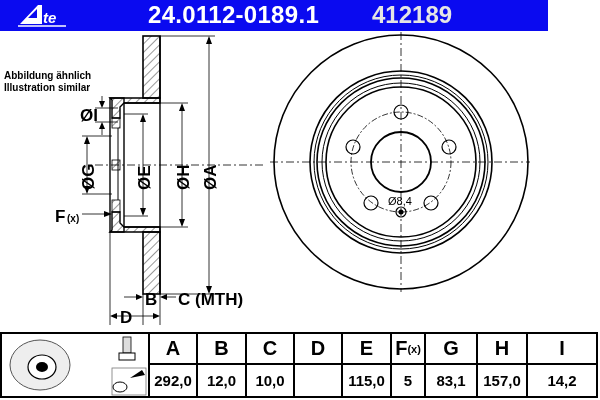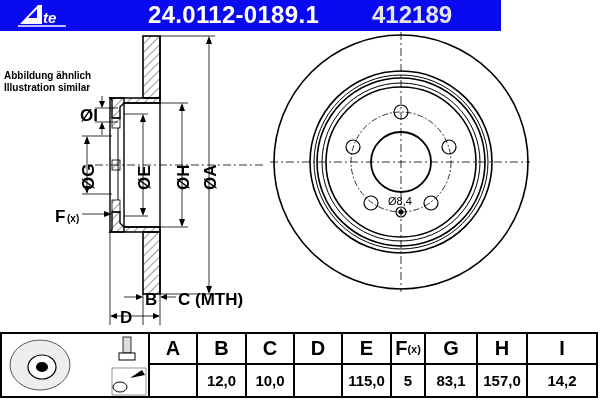--- a/index.html
+++ b/index.html
@@ -1,18 +1,18 @@
 <!DOCTYPE html>
 <html><head>
   <meta charset="utf-8">
   <style>
     html, body { margin: 0; padding: 0; background: #ffffff; }
     body { width: 600px; height: 400px; position: relative; overflow: hidden;
            font-family: "Liberation Sans", sans-serif; color: #000; }
-    .header { position: absolute; left: 0; top: 0; width: 501px; height: 31px; background: #0a0af0; }
+    .header { position: absolute; left: 0; top: 0; width: 548px; height: 31px; background: #0a0af0; }
     .logo { position: absolute; left: 16px; top: 2px; width: 60px; height: 26px; }
     .part-no { position: absolute; left: 148px; top: 1px; color: #fff; font-weight: bold; font-size: 24px; letter-spacing: 0.3px; text-align: right; }
     .ref-no { position: absolute; left: 372px; top: 1px; color: #e5e5e5; font-weight: bold; font-size: 24px; }
     .note { position: absolute; left: 4px; top: 34px; font-size: 10px; font-weight: bold; line-height: 12px; margin-top: 36px; }
     .drawing { position: absolute; left: 0; top: 31px; width: 600px; height: 300px; }
     .dim-label { font-family: "Liberation Sans", sans-serif; font-weight: bold; }
     .table { position: absolute; left: 0; top: 332px; width: 598px; height: 66px;
              border: 2px solid #000; box-sizing: border-box; }
     .img-cell { position: absolute; left: 0; top: 0; width: 146px; height: 62px; border-right: 2px solid #000; }
     .col { position: absolute; top: 0; height: 62px; border-right: 2px solid #000; box-sizing: border-box; }
@@ -155,20 +155,21 @@
       <g>
         <rect x="110" y="34" width="34" height="27" fill="#fff" stroke="#777" stroke-width="0.8"></rect>
         <ellipse cx="118" cy="53" rx="7" ry="5" fill="#fff" stroke="#000" stroke-width="1"></ellipse>
         <path d="M128 44 L140 36 L143 41 Z" fill="#000"></path>
       </g>
     </svg>
   </div>
 
   <div class="col" style="left:148px;width:48px">
     <div class="h">A</div>
+    <div class="v">292,0</div>
   </div>
   <div class="col" style="left:196px;width:49px">
     <div class="h">B</div>
     <div class="v">12,0</div>
   </div>
   <div class="col" style="left:245px;width:48px">
     <div class="h">C</div>
     <div class="v">10,0</div>
   </div>
   <div class="col" style="left:293px;width:48px">

